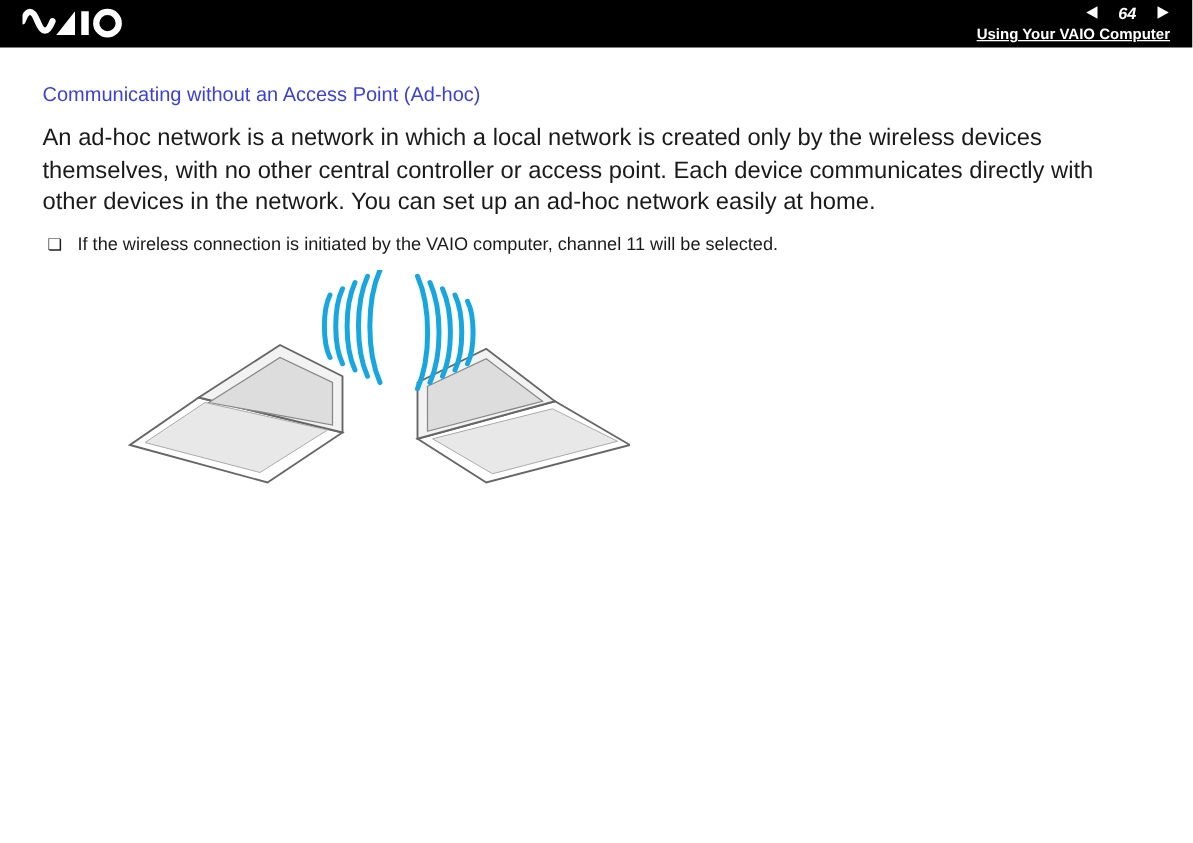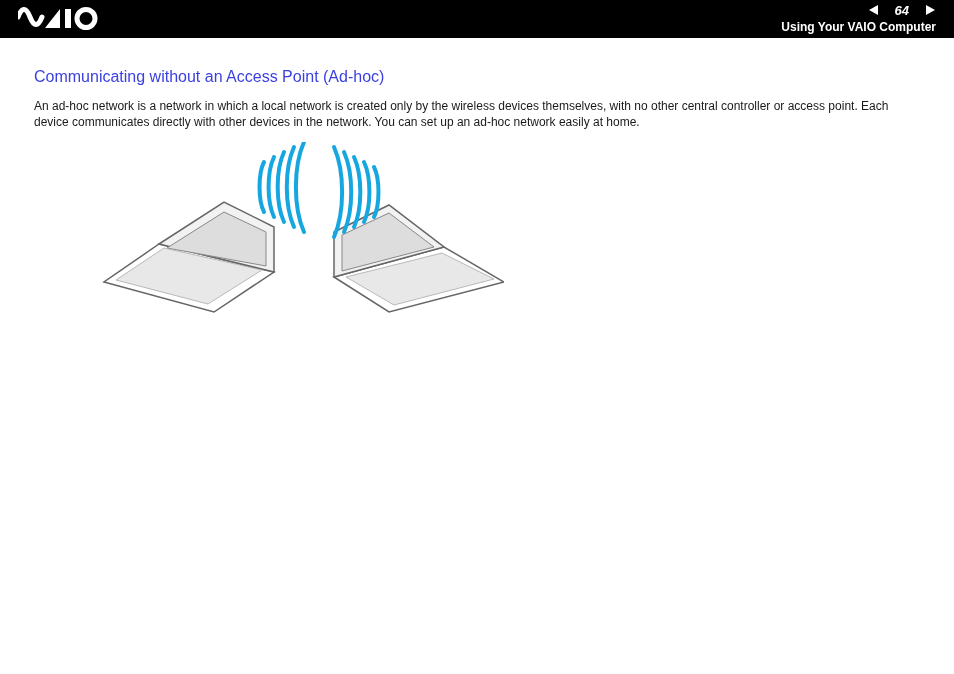--- a/index.html
+++ b/index.html
@@ -3,24 +3,24 @@
 <meta charset="utf-8">
 <style>
   html,body{margin:0;padding:0;width:954px;height:674px;font-family:Arial,Helvetica,sans-serif;background:#fff;color:#1a1a1a;}
   .header{background:#000;color:#fff;height:38px;position:relative;}
   .logo{position:absolute;left:18px;top:6px;font-family:"Arial Black",Arial,sans-serif;font-style:italic;font-weight:900;font-size:24px;letter-spacing:-1px;}
   .hdr-right{position:absolute;right:18px;top:2px;text-align:right;}
   .navrow{height:16px;display:flex;justify-content:flex-end;align-items:center;gap:15px;font-style:italic;font-weight:bold;}
   .arrow{cursor:pointer;}
   .arrow svg{display:block;}
   .pagenum{font-size:13px;}
-  .section{font-size:12px;font-weight:bold;margin-top:2px;}
+  .section{font-size:12px;font-weight:bold;margin-top:2px;text-decoration:underline;}
   .content{padding:30px 34px 0 34px;}
   h1{color:#3a3fe0;font-weight:400;font-size:16px;margin:0 0 12px 0;}
-  p.body{font-size:12px;line-height:1.35;margin:0 0 12px 0;}
+  p.body{font-size:19px;line-height:1.35;margin:0 0 12px 0;}
   ul.bullets{list-style:none;padding:0;margin:0;}
   ul.bullets li{font-size:14.5px;line-height:1.35;margin:0 0 10px 0;padding-left:28px;position:relative;}
   ul.bullets li::before{content:"\274F";position:absolute;left:4px;top:0;font-size:13px;}
   .figure{margin:10px 0 0 40px;}
 </style>
 </head>
 <body>
 
 <div class="header">
   <div class="logo">
@@ -46,20 +46,21 @@
       </span>
     </div>
     <div class="section">Using Your VAIO Computer</div>
   </div>
 </div>
 
 <div class="content">
   <h1>Communicating without an Access Point (Ad-hoc)</h1>
   <p class="body">An ad-hoc network is a network in which a local network is created only by the wireless devices themselves, with no other central controller or access point. Each device communicates directly with other devices in the network. You can set up an ad-hoc network easily at home.</p>
   <ul class="bullets">
+    <li>If the wireless connection is initiated by the VAIO computer, channel 11 will be selected.</li>
   </ul>
 
   <div class="figure">
     <svg width="430" height="180" viewBox="0 0 430 180">
 
       <g transform="translate(30,30)">
         <polygon points="0,110 110,140 170,100 55,72" fill="#fff" stroke="#666" stroke-width="1.5"></polygon>
         <polygon points="55,72 120,30 170,55 170,100" fill="#f2f2f2" stroke="#666" stroke-width="1.5"></polygon>
         <polygon points="63,76 120,40 162,60 162,94" fill="#ddd" stroke="#888" stroke-width="1"></polygon>
         <polygon points="12,108 104,132 158,98 60,76" fill="#e8e8e8" stroke="#aaa" stroke-width="0.8"></polygon>

